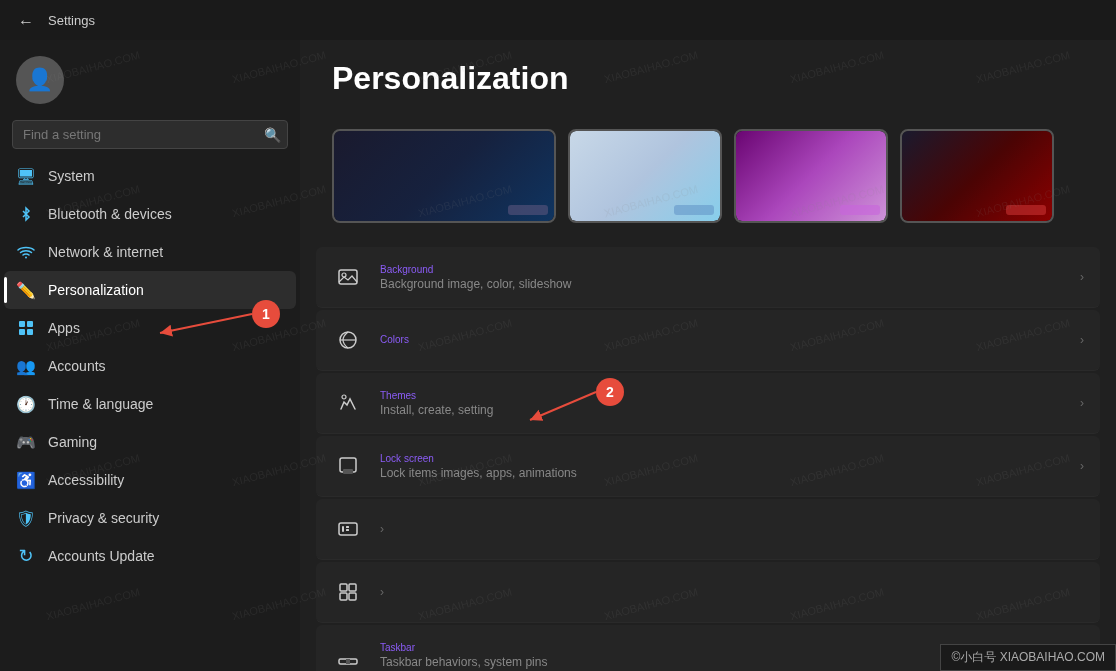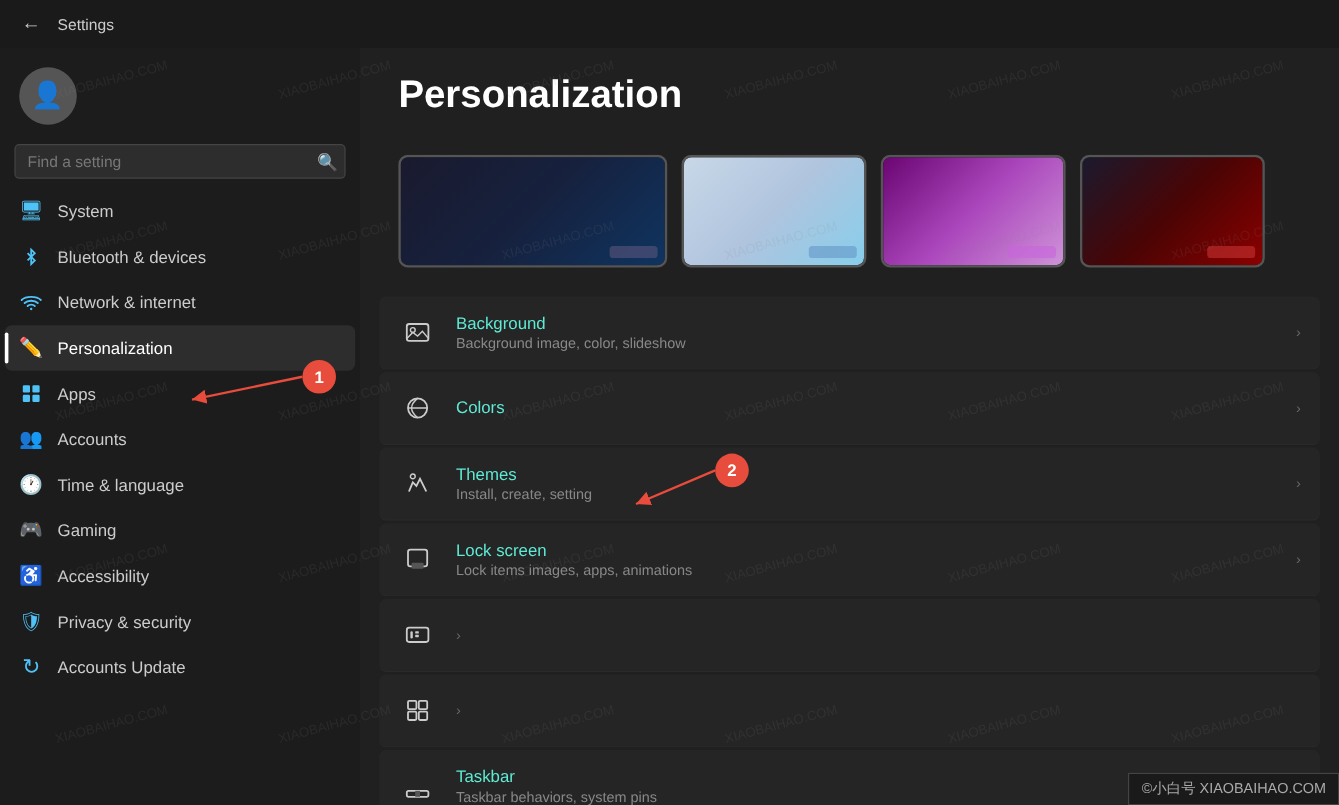--- a/index.html
+++ b/index.html
@@ -204,23 +204,23 @@
       width: 32px; height: 32px;
       display: flex; align-items: center; justify-content: center;
       font-size: 18px;
       color: #ccc;
       flex-shrink: 0;
     }
     .settings-item-text {
       flex: 1;
     }
     .settings-item-title {
-      font-size: 14px;
+      font-size: 10px;
       font-weight: 400;
-      color: #5eead4;
+      color: #8b5cf6;
       margin-bottom: 2px;
     }
     .settings-item-subtitle {
       font-size: 12px;
       color: #888;
     }
     .settings-item-arrow {
       color: #666;
       font-size: 12px;
     }

